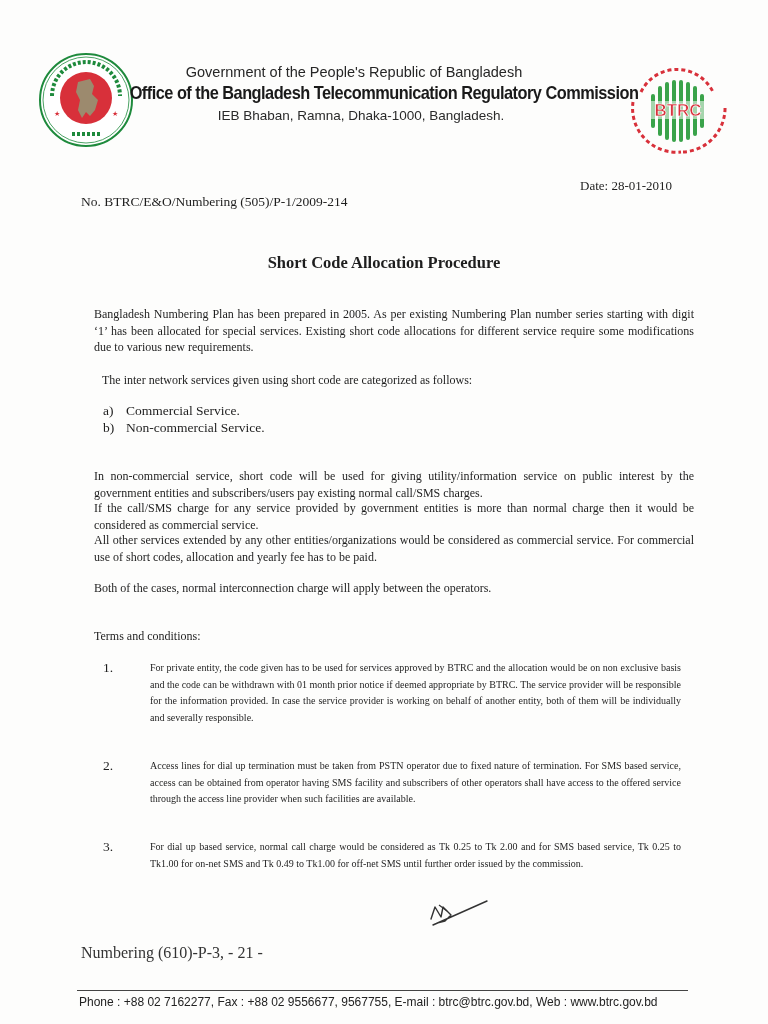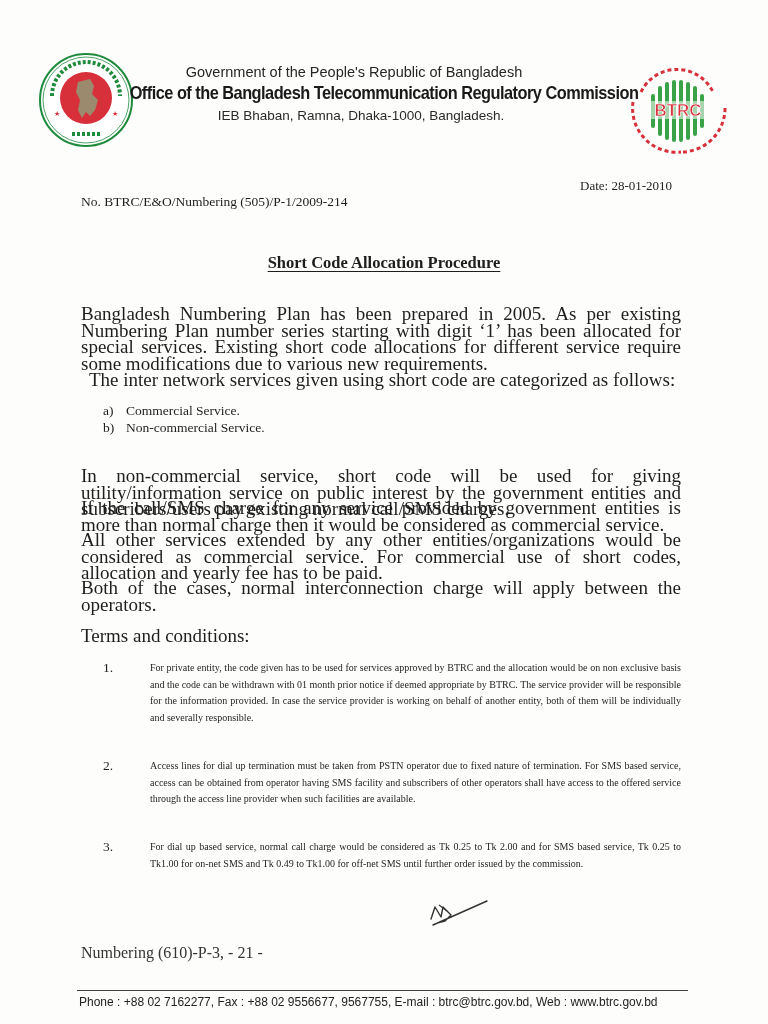--- a/index.html
+++ b/index.html
@@ -10,22 +10,22 @@
   .abs { position: absolute; }
   .lh-sans { font-family: "Liberation Sans", sans-serif; }
   #lh-line1 { left: 0; width: 708px; top: 64px; text-align: center; font-size: 14.5px; color: #262626; }
   #lh-line2 { left: 0; width: 768px; top: 82px; text-align: center; font-size: 19px; font-weight: bold; color: #1a1a1a; letter-spacing: -0.6px; transform: scaleX(0.86); }
   #lh-line3 { left: 0; width: 722px; top: 108px; text-align: center; font-size: 13.5px; color: #2a2a2a; }
   #seal-left { left: 38px; top: 52px; width: 96px; height: 96px; }
   #seal-right { left: 621px; top: 62px; width: 112px; height: 92px; }
   #ref-no { left: 81px; top: 194px; font-size: 13.5px; }
   #ref-date { left: 580px; top: 178px; font-size: 13px; }
   #doc-title { left: 0; width: 768px; top: 253px; text-align: center; font-size: 16.5px; font-weight: bold; }
-  #doc-title span { text-decoration: underline; text-underline-offset: 3px; }
-  .para { left: 81px; width: 600px; font-size: 19px; line-height: 16.5px; text-align: justify; }
+  #doc-title span { text-underline-offset: 3px; }
+  .para { left: 94px; width: 600px; font-size: 12px; line-height: 16.5px; text-align: justify; }
   .para.last-left { text-align-last: left; }
   .sublist { left: 103px; font-size: 13.5px; line-height: 16.5px; }
   .sublist div { white-space: nowrap; }
   .sublist .mk { display: inline-block; width: 23px; }
   .term-num { left: 103px; font-size: 13.5px; }
   .term-text { left: 150px; width: 531px; font-size: 10px; line-height: 16.5px; text-align: justify; text-align-last: left; }
   #doc-code { left: 81px; top: 944px; font-size: 16px; color: #333; }
   #footer-rule { left: 77px; top: 990px; width: 611px; height: 0; border-top: 1.5px solid #444; }
   #footer-contact { left: 79px; top: 995px; font-family: "Liberation Sans", sans-serif; font-size: 12px; color: #222; white-space: nowrap; }
   #signature { left: 425px; top: 893px; width: 70px; height: 34px; }

